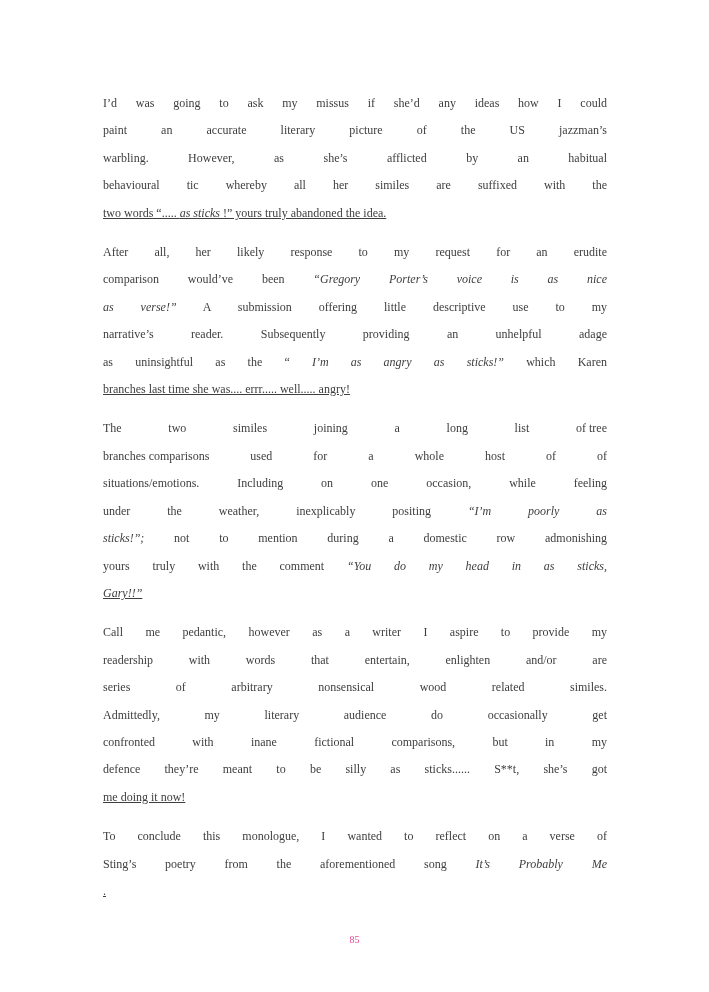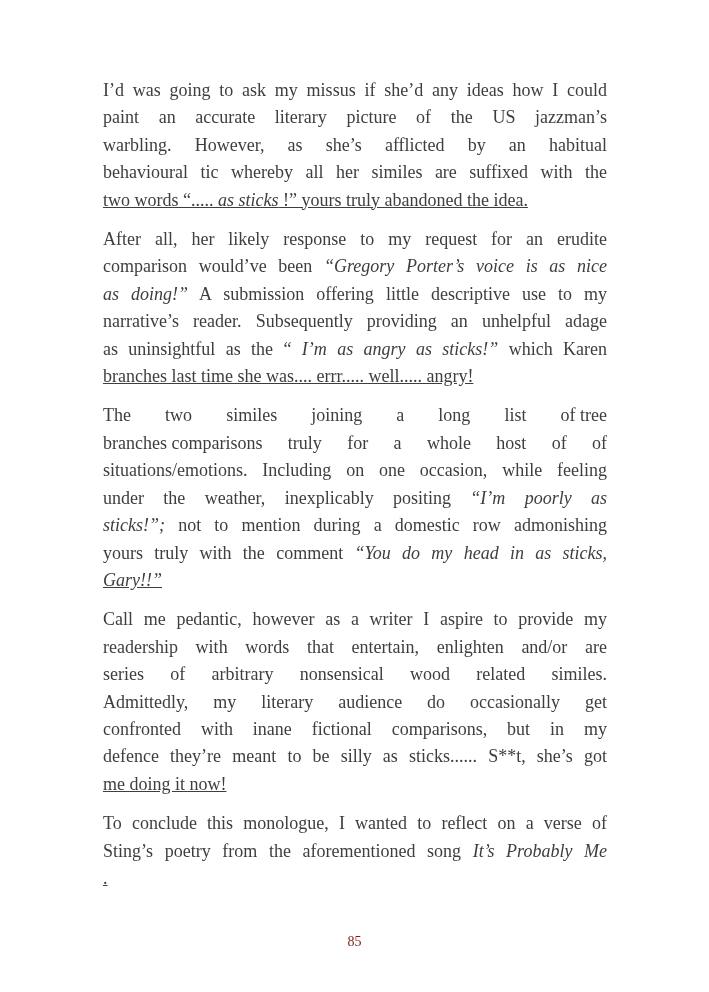--- a/index.html
+++ b/index.html
@@ -12,23 +12,23 @@
     width: 709px;
     height: 992px;
     background: #ffffff;
     font-family: "Liberation Serif", "DejaVu Serif", serif;
     color: #3e3e3e;
     overflow: hidden;
   }
   .body-text {
     position: absolute;
     left: 103px;
-    top: 77px;
+    top: 90px;
     width: 504px;
-    font-size: 18px;
+    font-size: 12px;
     line-height: 27.4px;
   }
   .para {
     margin: 0 0 12px 0;
   }
   .para:last-child {
     margin-bottom: 16px;
   }
   .ln {
     text-align: justify;
@@ -45,47 +45,47 @@
   .nw {
     display: inline-block;
     white-space: nowrap;
   }
   .footer {
     position: absolute;
     top: 934px;
     left: 0;
     right: 0;
     text-align: center;
-    font-size: 14px;
-    color: #7f1d1d;
+    font-size: 10px;
+    color: #ec4899;
   }
 </style>
 </head>
 <body>
 
 <div class="page">
   <div class="body-text">
       <div class="para">
         <div class="ln"><span>I’d was going to ask my missus if she’d any ideas how I could</span></div>
         <div class="ln"><span>paint an accurate literary picture of the US jazzman’s</span></div>
         <div class="ln"><span>warbling. However, as she’s afflicted by an habitual</span></div>
         <div class="ln"><span>behavioural tic whereby all her similes are suffixed with the</span></div>
         <div class="ln end"><span>two words “..... </span><em>as sticks</em><span> !” yours truly abandoned the idea.</span></div>
       </div>
       <div class="para">
         <div class="ln"><span>After all, her likely response to my request for an erudite</span></div>
         <div class="ln"><span>comparison would’ve been </span><em>“Gregory Porter’s voice is as nice</em></div>
-        <div class="ln"><em>as doing!”</em><span>  A submission offering little descriptive use to my</span></div>
+        <div class="ln"><em>as verse!”</em><span>  A submission offering little descriptive use to my</span></div>
         <div class="ln"><span>narrative’s reader. Subsequently providing an unhelpful adage</span></div>
         <div class="ln"><span>as uninsightful as the “ </span><em>I’m as angry as sticks!”</em><span> which Karen</span></div>
         <div class="ln end"><span>branches last time she was.... errr..... well..... angry!</span></div>
       </div>
       <div class="para">
         <div class="ln"><span>The two similes joining a long list </span><span class="nw">of tree</span></div>
-        <div class="ln"><span class="nw">branches comparisons</span><span> truly for a whole host of of</span></div>
+        <div class="ln"><span class="nw">branches comparisons</span><span> used for a whole host of of</span></div>
         <div class="ln"><span>situations/emotions. Including on one occasion, while feeling</span></div>
         <div class="ln"><span>under the weather, inexplicably positing </span><em>“I’m poorly as</em></div>
         <div class="ln"><em>sticks!”;</em><span> not to mention during a domestic row admonishing</span></div>
         <div class="ln"><span>yours truly with the comment </span><em>“You do my head in as sticks,</em></div>
         <div class="ln end"><em>Gary!!”</em></div>
       </div>
       <div class="para">
         <div class="ln"><span>Call me pedantic, however as a writer I aspire to provide my</span></div>
         <div class="ln"><span>readership with words that entertain, enlighten and/or are</span></div>
         <div class="ln"><span>series of arbitrary nonsensical wood related similes.</span></div>

